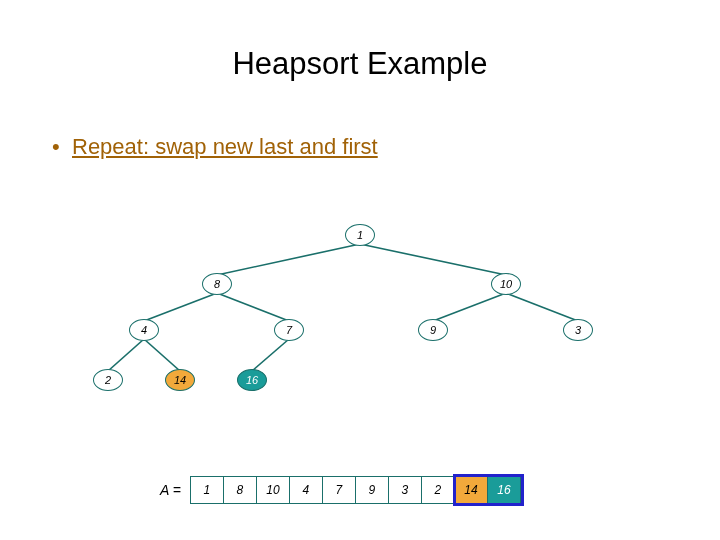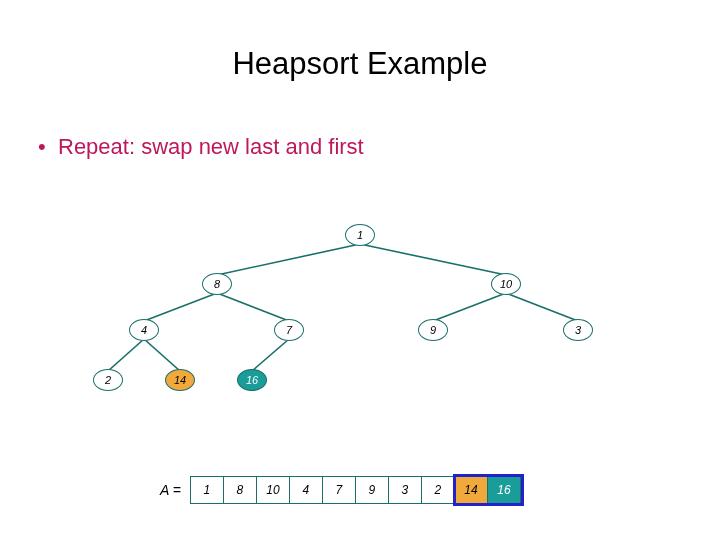--- a/index.html
+++ b/index.html
@@ -25,25 +25,26 @@
     top: 46px;
     width: 720px;
     text-align: center;
     font-size: 31px;
     color: #000000;
     font-family: "Liberation Sans", sans-serif;
     letter-spacing: 0px;
   }
   #bullet {
     position: absolute;
-    left: 38px;
+    left: 52px;
     top: 134px;
     width: 660px;
     font-size: 22px;
-    color: #be185d;
+    color: #a16207;
+    text-decoration: underline;
   }
   #bullet .dot {
     display: inline-block;
     width: 20px;
     font-size: 22px;
     line-height: 22px;
   }
   #tree {
     position: absolute;
     left: 0;

